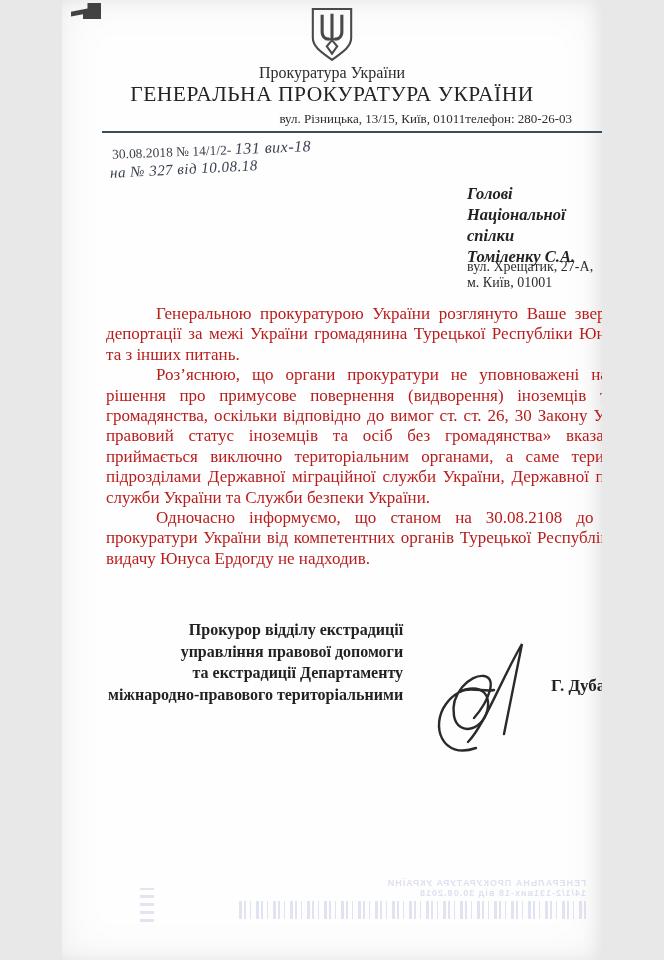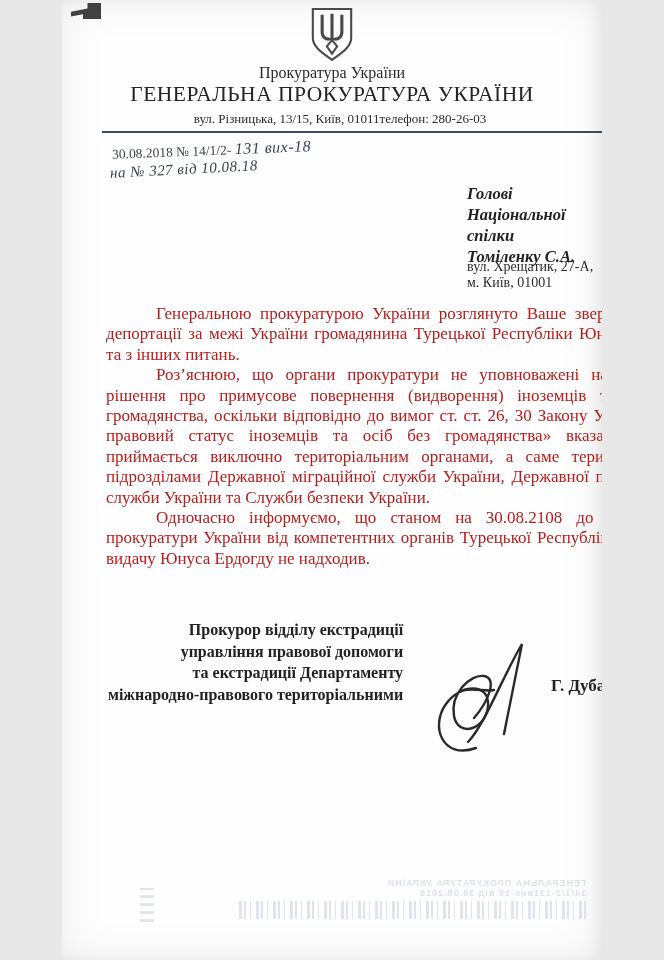--- a/index.html
+++ b/index.html
@@ -17,21 +17,21 @@
   .corner-mark{
     position:absolute;top:3px;left:9px;width:30px;height:16px;
     background:#2e2e2e;
     clip-path:polygon(0 55%,55% 35%,55% 0,100% 0,100% 100%,40% 100%,40% 70%,0 85%);
     opacity:.9;
   }
   
   .emblem{position:absolute;top:7px;left:0;right:0;display:flex;justify-content:center;}
   .org-small{position:absolute;top:64px;left:0;right:0;text-align:center;font-size:16px;color:#2c2c2c;}
   .org-large{position:absolute;top:82px;left:0;right:0;text-align:center;font-size:21.5px;letter-spacing:.5px;color:#242424;}
-  .addr-row{position:absolute;top:111px;left:46px;right:30px;display:flex;justify-content:center;font-size:13px;color:#2c2c2c;}
+  .addr-row{position:absolute;top:111px;left:46px;right:30px;display:flex;justify-content:flex-end;font-size:13px;color:#2c2c2c;}
   .divider{position:absolute;top:131px;left:40px;width:594px;height:2.4px;background:#3d4a57;}
   
   .ref-line{position:absolute;top:141px;left:50px;transform:rotate(-2.2deg);font-size:13.5px;white-space:nowrap;color:#3a3f48;}
   .hand{font-style:italic;font-size:16px;letter-spacing:.5px;color:#3a4250;}
   .ref-reply{position:absolute;top:160px;left:48px;transform:rotate(-3deg);}
   .ref-reply .hand{font-size:15px;}
   
   .addressee{position:absolute;top:183px;left:405px;font-weight:bold;font-size:16.5px;line-height:21px;color:#222;font-style:italic;}
   .addressee-addr{position:absolute;top:259px;left:405px;font-size:14px;color:#2c2c2c;}
   

